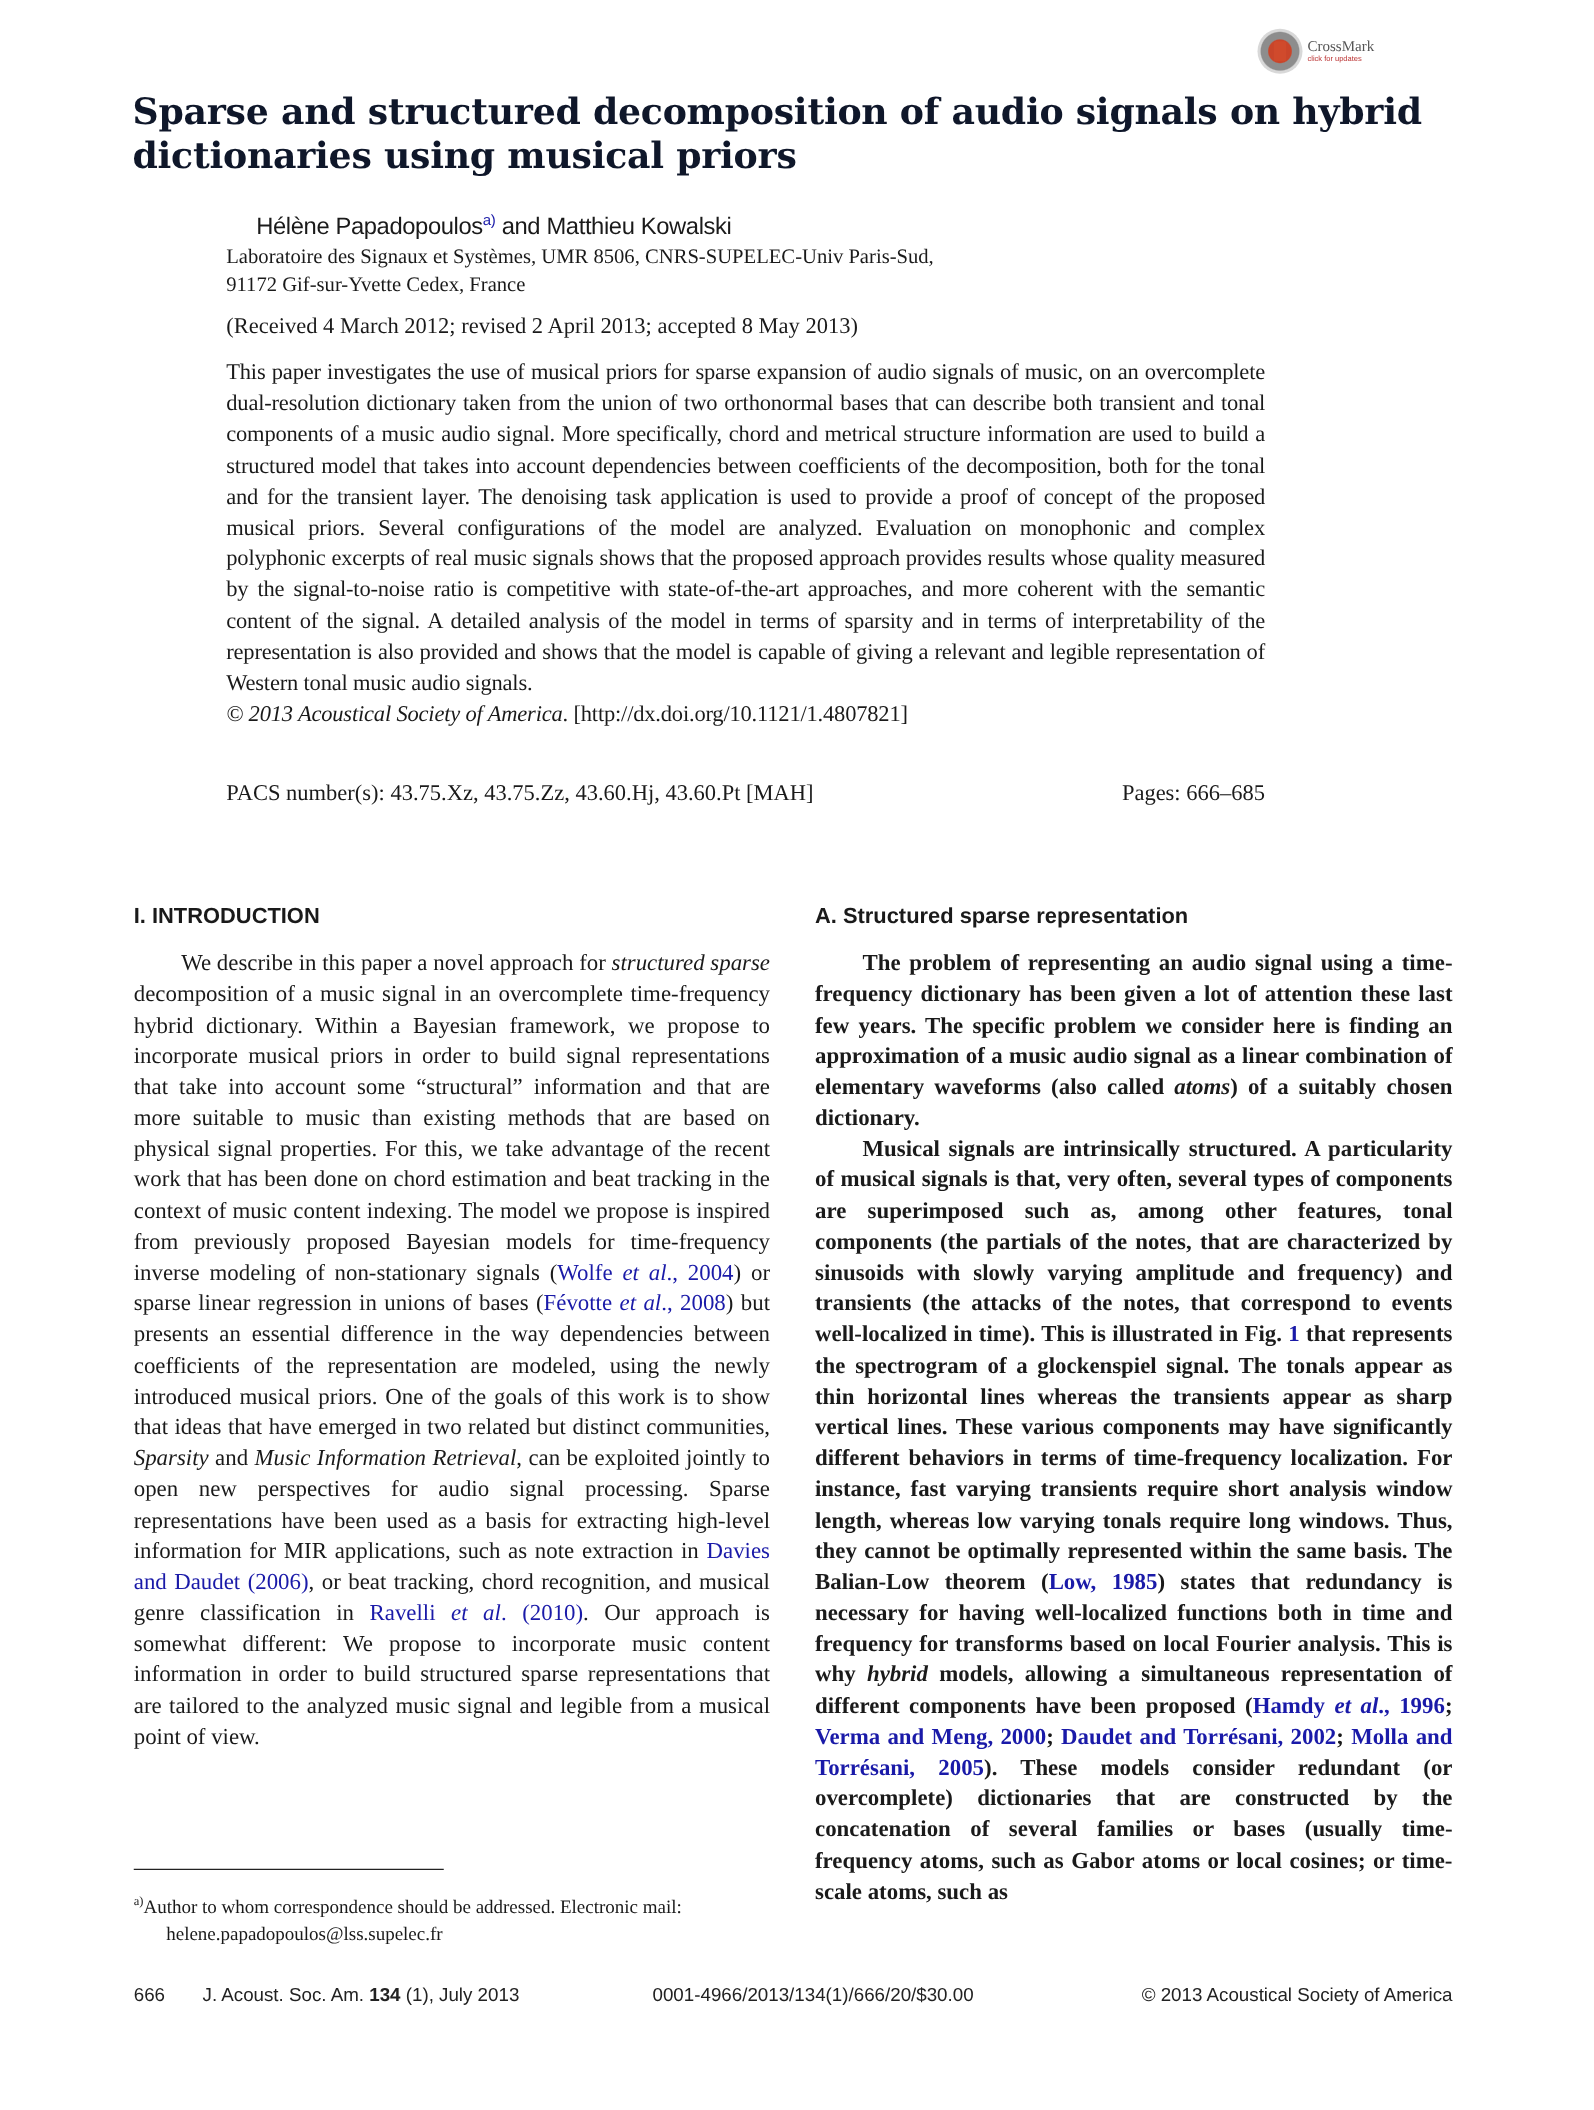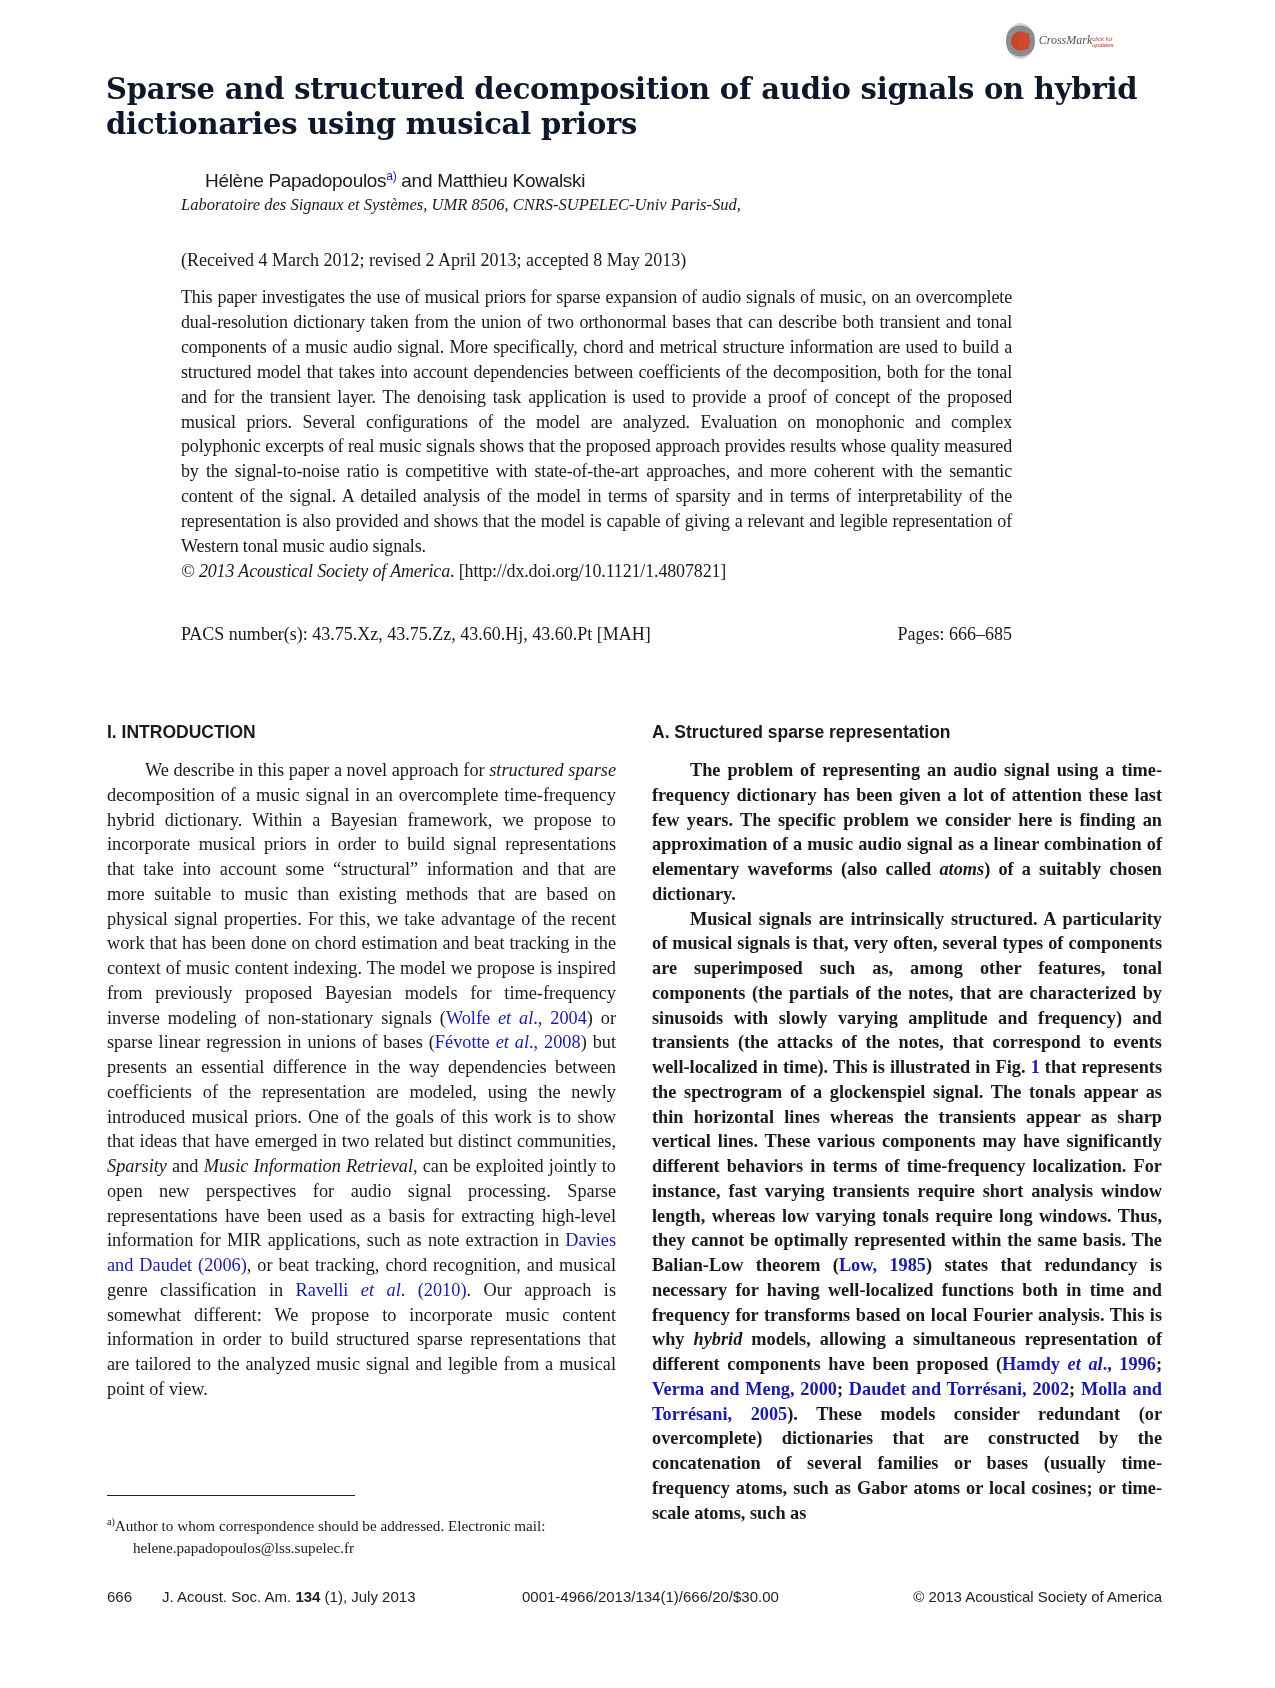--- a/index.html
+++ b/index.html
@@ -4,29 +4,29 @@
 <style>
   html, body { margin:0; padding:0; background:#ffffff; }
   body { width:1275px; height:1688px; position:relative; overflow:hidden; color:#1a1a1a; }
   .abs { position:absolute; }
   a, .link { color:#1a1aa8; text-decoration:none; }
 
   
   #crossmark { left:1006px; top:20px; width:110px; height:42px; display:flex; align-items:center; gap:4px; }
   #crossmark .logo { width:36px; height:36px; border-radius:50%; background:radial-gradient(circle at 50% 50%, #c9452a 0 9px, #8d8d8d 10px 15px, #d8d8d8 16px 18px); position:relative; }
   #crossmark .logo::after { content:""; position:absolute; left:13px; top:10px; width:10px; height:16px; background:#d04a2c; border-radius:2px; }
-  #crossmark .txt { display:flex; flex-direction:row; line-height:1;font-style:italic; }
+  #crossmark .txt { display:flex; flex-direction:column; line-height:1; }
   #crossmark .cm-title { font-family:"Liberation Serif",serif; font-size:12px; color:#555; }
   #crossmark .cm-sub { font-family:"Liberation Sans",sans-serif; font-size:6px; color:#b33; margin-top:2px; }
 
   #title { left:106px; top:72px; width:1080px; font-family:"DejaVu Serif","Liberation Serif",serif; font-weight:bold; font-size:29px; line-height:35px; color:#0f172a; letter-spacing:-0.2px; }
 
   #authors { left:181px; top:164px; font-size:19px; line-height:24px; font-family:"Liberation Sans",sans-serif; letter-spacing:-0.3px;margin-left:24px; }
   #authors sup { color:#1a1aa8; font-size:12px; }
-  #affil { left:181px; top:193px; font-size:16.5px; line-height:23px; font-style:italic; font-family:"Liberation Serif",serif; }
+  #affil { left:181px; top:193px; font-size:16.5px; line-height:23px; font-family:"Liberation Serif",serif; }
   #received { left:181px; top:250px; font-size:18px; font-family:"Liberation Serif",serif; }
 
   #abstract { left:181px; top:285px; width:831px; font-size:18px; line-height:24.9px; text-align:justify; font-family:"Liberation Serif",serif; letter-spacing:-0.15px; }
   #abstract .copy { font-style:italic; }
 
   #pacs-row { left:181px; top:624px; width:831px; display:flex; justify-content:space-between; font-size:18px; font-family:"Liberation Serif",serif; }
 
   .sec-head { font-family:"Liberation Sans",sans-serif; font-weight:bold; font-size:17.5px; }
   #sec1-head { left:107px; top:722px; }
   #secA-head { left:652px; top:722px; }
@@ -59,20 +59,21 @@
 </div>
 
 <h1 id="title" class="abs" style="margin:0;">Sparse and structured decomposition of audio signals on hybrid dictionaries using musical priors</h1>
 
 <div id="authors" class="abs">
   <span>Hélène Papadopoulos</span><sup>a)</sup><span> and </span><span>Matthieu Kowalski</span>
 </div>
 
 <div id="affil" class="abs">
   <div>Laboratoire des Signaux et Systèmes, UMR 8506, CNRS-SUPELEC-Univ Paris-Sud,</div>
+  <div>91172 Gif-sur-Yvette Cedex, France</div>
 </div>
 
 <div id="received" class="abs">(Received 4 March 2012; revised 2 April 2013; accepted 8 May 2013)</div>
 
 <div id="abstract" class="abs">
   <span>This paper investigates the use of musical priors for sparse expansion of audio signals of music, on an overcomplete dual-resolution dictionary taken from the union of two orthonormal bases that can describe both transient and tonal components of a music audio signal. More specifically, chord and metrical structure information are used to build a structured model that takes into account dependencies between coefficients of the decomposition, both for the tonal and for the transient layer. The denoising task application is used to provide a proof of concept of the proposed musical priors. Several configurations of the model are analyzed. Evaluation on monophonic and complex polyphonic excerpts of real music signals shows that the proposed approach provides results whose quality measured by the signal-to-noise ratio is competitive with state-of-the-art approaches, and more coherent with the semantic content of the signal. A detailed analysis of the model in terms of sparsity and in terms of interpretability of the representation is also provided and shows that the model is capable of giving a relevant and legible representation of Western tonal music audio signals.</span>
   <br>
   <span class="copy">© 2013 Acoustical Society of America</span>. <span>[http://dx.doi.org/10.1121/1.4807821]</span>
 </div>
 

